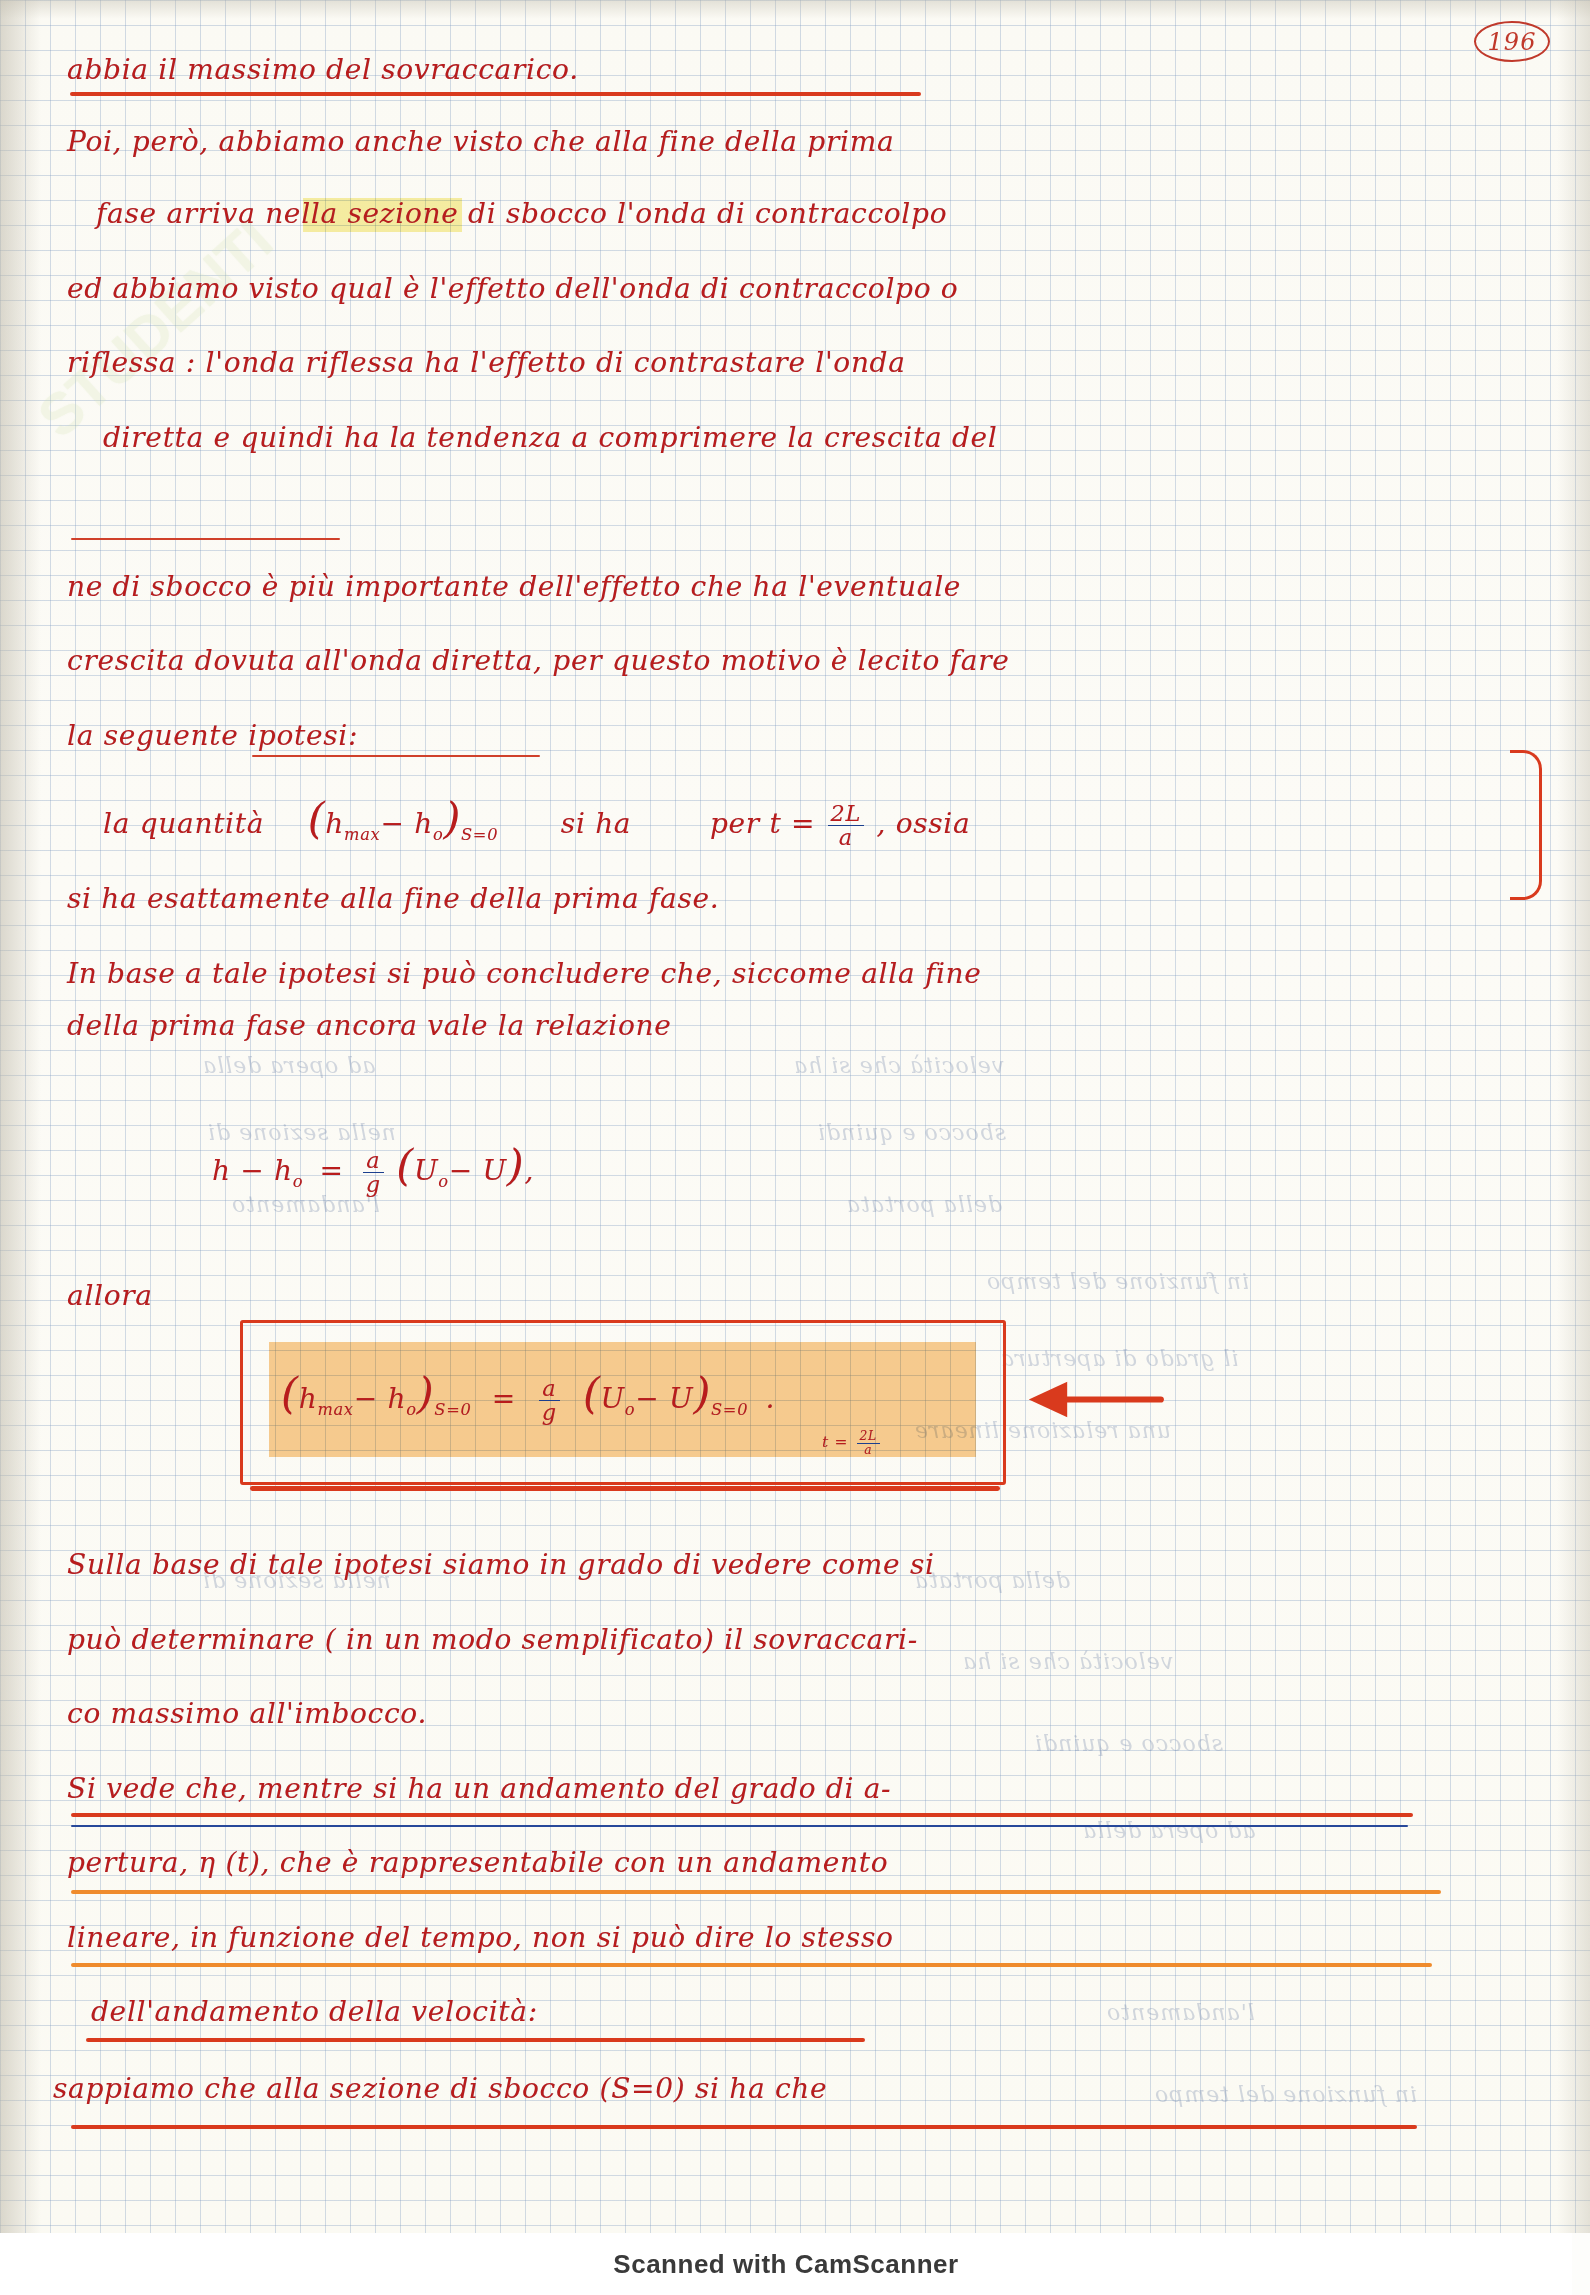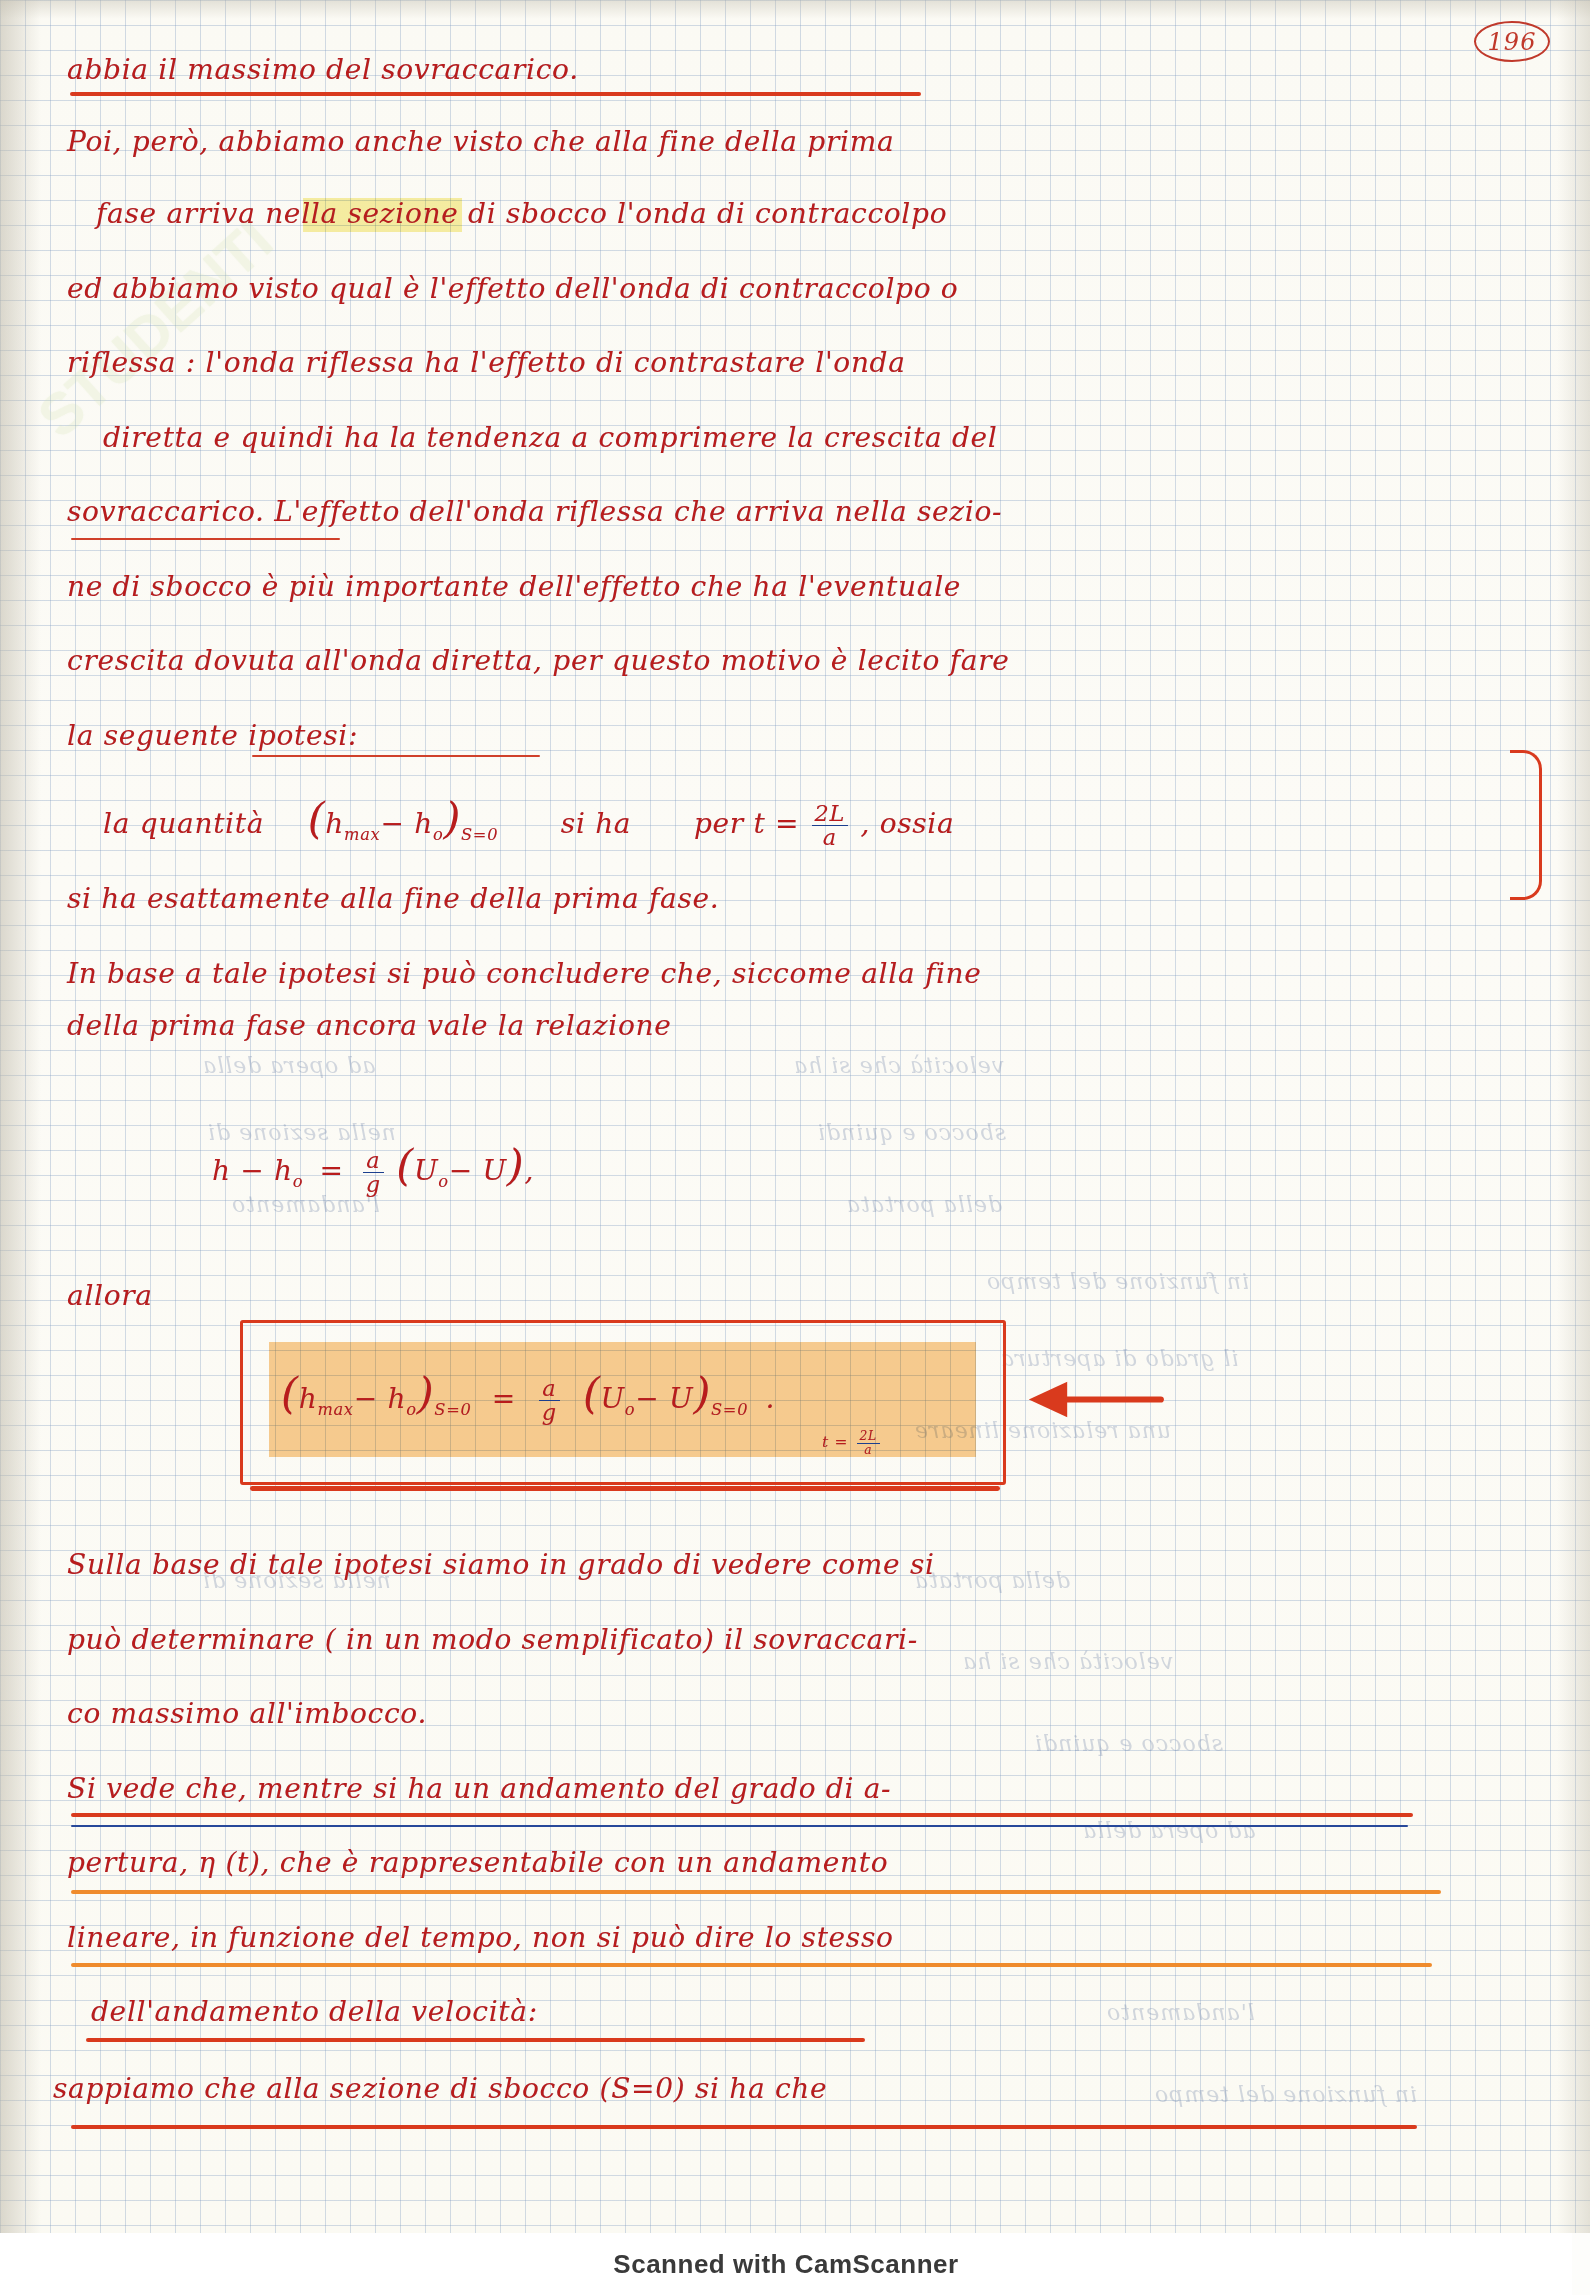--- a/index.html
+++ b/index.html
@@ -233,32 +233,31 @@
 
   <div class="hl-yellow" style="left:303px; top:198px; width:159px; height:34px;"></div>
   <div class="hl-orange" style="left:269px; top:1342px; width:707px; height:115px;"></div>
 
   <div class="hw l" style="left:67px; top:53px;">abbia il massimo del sovraccarico.</div>
   <div class="hw l" style="left:67px; top:125px;">Poi, però, abbiamo anche visto che alla fine della prima</div>
   <div class="hw l" style="left:96px; top:197px;">fase arriva nella sezione di sbocco l'onda di contraccolpo</div>
   <div class="hw l" style="left:67px; top:272px;">ed abbiamo visto qual è l'effetto dell'onda di contraccolpo o</div>
   <div class="hw l" style="left:67px; top:346px;">riflessa : l'onda riflessa ha l'effetto di contrastare l'onda</div>
   <div class="hw l" style="left:67px; top:421px;margin-left:36px;">diretta e quindi ha la tendenza a comprimere la crescita del</div>
-  <div class="hw l" style="left:67px; top:495px;">sovraccarico. L'effetto dell'onda riflessa che arriva nella sezio-</div>
   <div class="hw l" style="left:67px; top:570px;">ne di sbocco è più importante dell'effetto che ha l'eventuale</div>
   <div class="hw l" style="left:67px; top:644px;">crescita dovuta all'onda diretta, per questo motivo è lecito fare</div>
   <div class="hw l" style="left:67px; top:719px;">la seguente ipotesi:</div>
 
   <div class="hw l" style="left:103px; top:793px;">
     <span>la quantità</span>
     <span style="margin-left:34px;">
       <span class="bigparen">(</span><span>h</span><span class="sub">max</span><span>− h</span><span class="sub">o</span><span class="bigparen">)</span><span class="sub">S=0</span>
     </span>
     <span style="margin-left:53px;">si ha</span>
-    <span style="margin-left:53px;">per t =</span>
+    <span style="margin-left:69px;">per t =</span>
     <span class="frac">
       <span class="num">2L</span>
       <span class="den">a</span>
     </span>
     <span>, ossia</span>
   </div>
 
   <div class="hw l" style="left:67px; top:957px;">In base a tale ipotesi si può concludere che, siccome alla fine</div>
   <div class="hw l" style="left:67px; top:882px;">si ha esattamente alla fine della prima fase.</div>
   <div class="hw l" style="left:67px; top:1009px;">della prima fase ancora vale la relazione</div>

